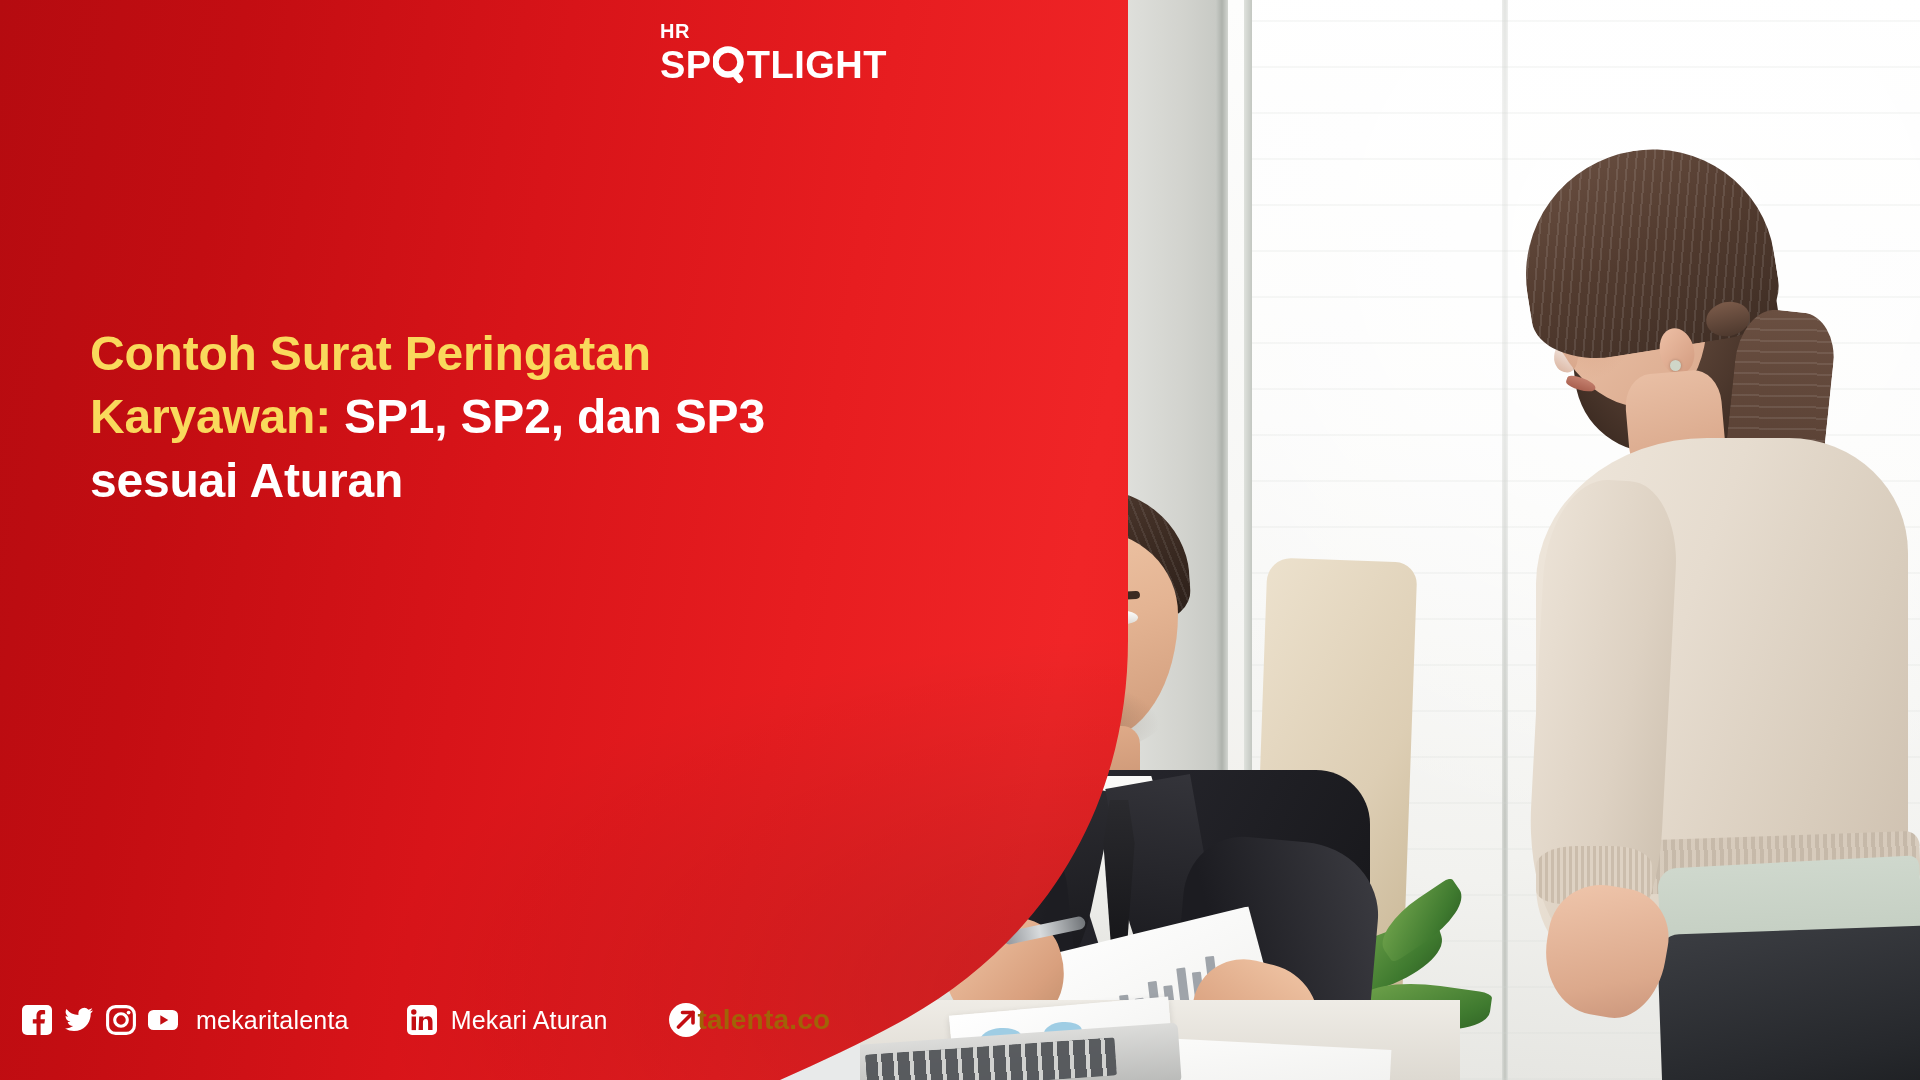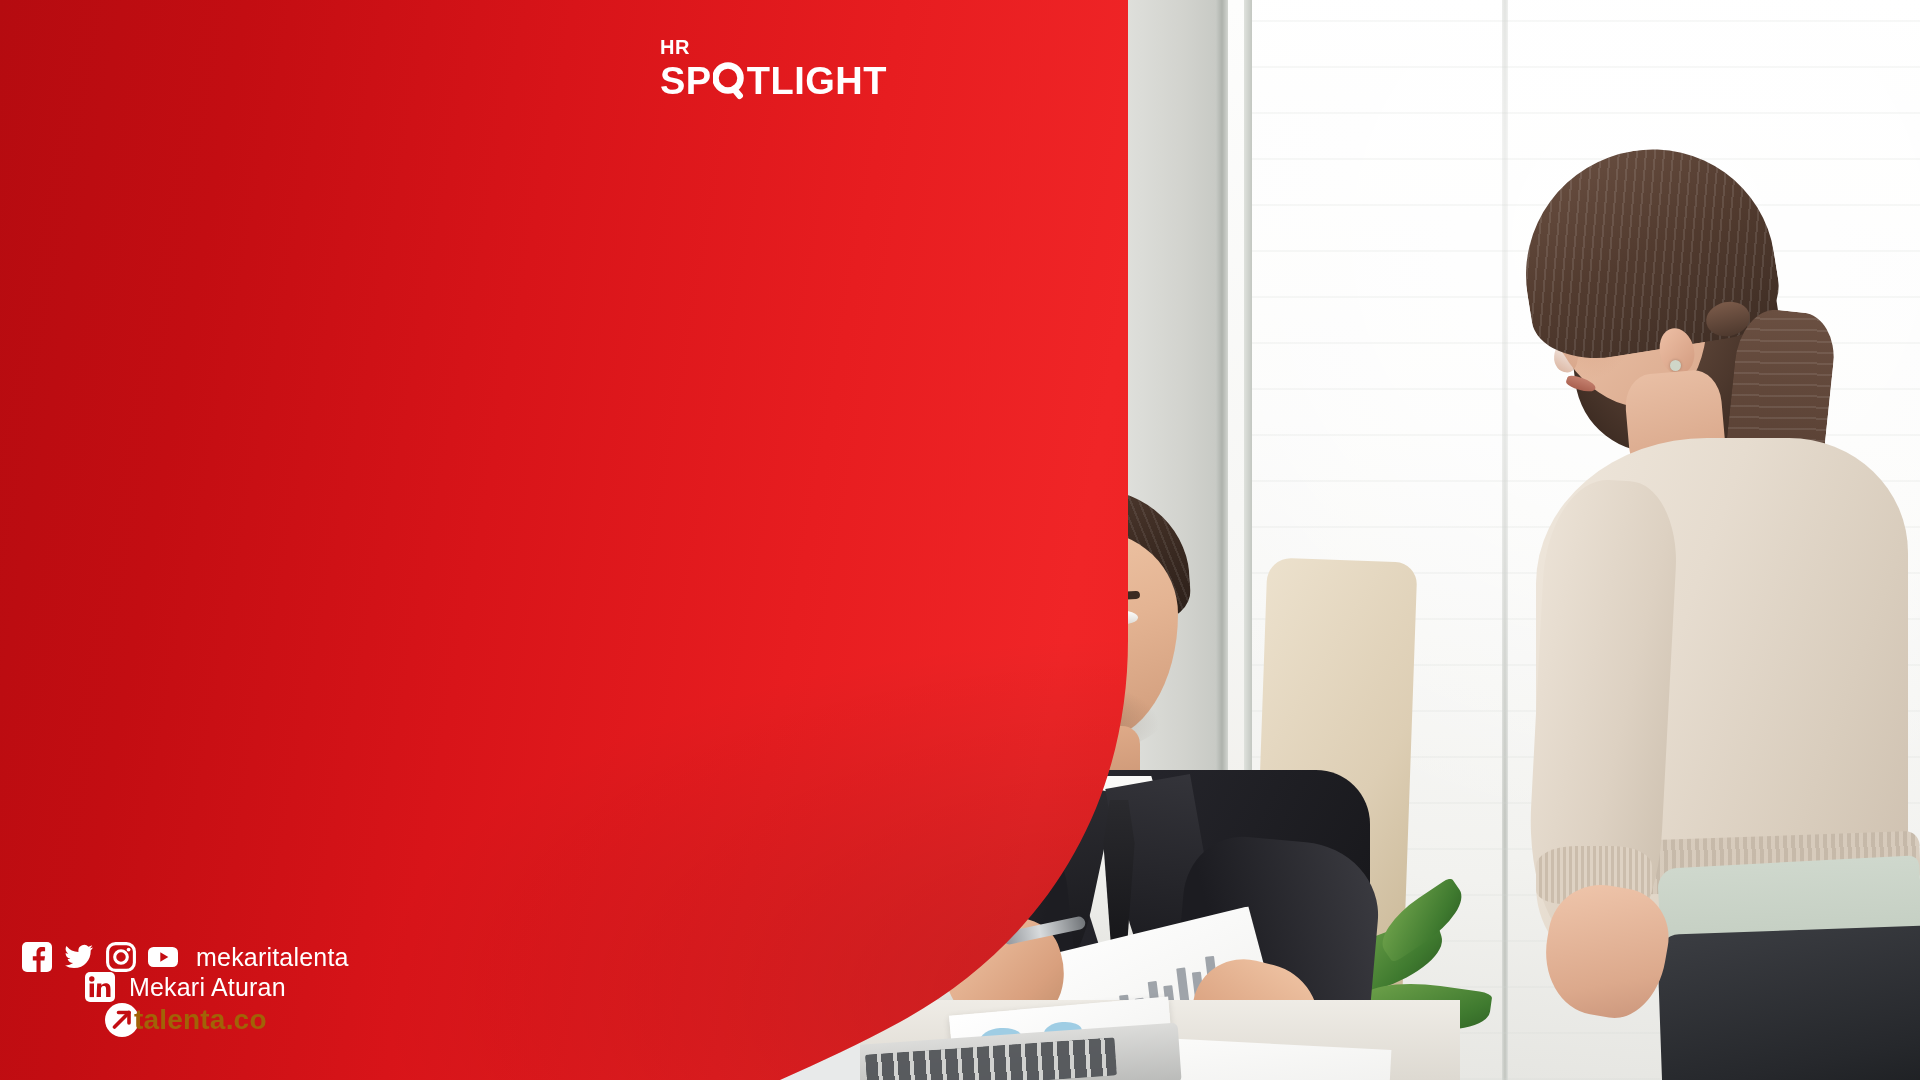--- a/index.html
+++ b/index.html
@@ -315,40 +315,40 @@
   .brand-words { display:flex; flex-direction:column; line-height:1; }
   .brand-mekari {
     color:#ffffff; font-size:34px; font-weight:700; letter-spacing:.5px;
     margin-bottom:2px;
   }
   .brand-talenta {
     color:#ffffff; font-size:52px; font-weight:700; letter-spacing:2px;
   }
 
   
-  .spotlight { position:absolute; left:660px; top:36px; }
+  .spotlight { position:absolute; left:660px; top:20px; }
   .sp-hr { color:#fff; font-size:20px; font-weight:700; letter-spacing:.6px; margin-bottom:3px; }
   .sp-word { display:flex; align-items:center; }
   .sp-word .t {
     color:#fff; font-size:38px; font-weight:800; letter-spacing:.5px; line-height:1;
   }
   .sp-glass { width:33px; height:38px; margin:0 1px; display:inline-block; }
 
   
   .title {
     position:absolute; left:90px; top:322px; width:760px;
     font-size:48px; font-weight:800; line-height:1.32; letter-spacing:-.2px;
   }
   .title .hl { color:#f9d95c; }
   .title .pl { color:#ffffff; }
 
   
   .footer {
     position:absolute; left:22px; bottom:42px;
-    display:flex; align-items:center;flex-direction:column;
+    display:flex; align-items:center;
   }
   .f-group { display:flex; align-items:center; }
   .f-icons { display:flex; align-items:center; gap:12px; margin-right:18px; }
   .f-ico { width:30px; height:30px; display:block; }
   .f-text { color:#ffffff; font-size:25px; font-weight:400; letter-spacing:.2px; }
   .f-sep { width:58px; }
   .f-li { width:30px; height:30px; margin-right:14px; display:block; }
   .f-sep2 { width:60px; }
   .f-site { display:flex; align-items:center; }
   .f-badge { width:36px; height:36px; margin-right:-6px; display:block; }
@@ -460,20 +460,23 @@
     <div class="sp-word">
       <span class="t">SP</span>
       <svg class="sp-glass" viewBox="0 0 33 38">
         <circle cx="15" cy="16" r="12.5" fill="none" stroke="#ffffff" stroke-width="6.5"></circle>
         <rect x="21" y="24" width="6.5" height="14" rx="3" fill="#ffffff" transform="rotate(-40 24 31)"></rect>
       </svg>
       <span class="t">TLIGHT</span>
     </div>
   </div>
 
+  <div class="title">
+    <span class="hl">Contoh Surat Peringatan Karyawan:</span><span class="pl"> SP1, SP2, dan SP3 sesuai Aturan</span>
+  </div>
 
   <div class="footer">
 
     <div class="f-group">
       <div class="f-icons">
         <svg class="f-ico" viewBox="0 0 30 30">
           <rect x="0" y="0" width="30" height="30" rx="5" fill="#ffffff"></rect>
           <path d="M18.6 30V18.6h3.8l.6-4.4h-4.4v-2.8c0-1.3.35-2.1 2.2-2.1h2.3V5.3C22.7 5.2 21.4 5 19.9 5c-3.2 0-5.4 1.95-5.4 5.55v3.65H10.8v4.4h3.7V30z" fill="#c30d12"></path>
         </svg>
         <svg class="f-ico" viewBox="0 0 30 30">

